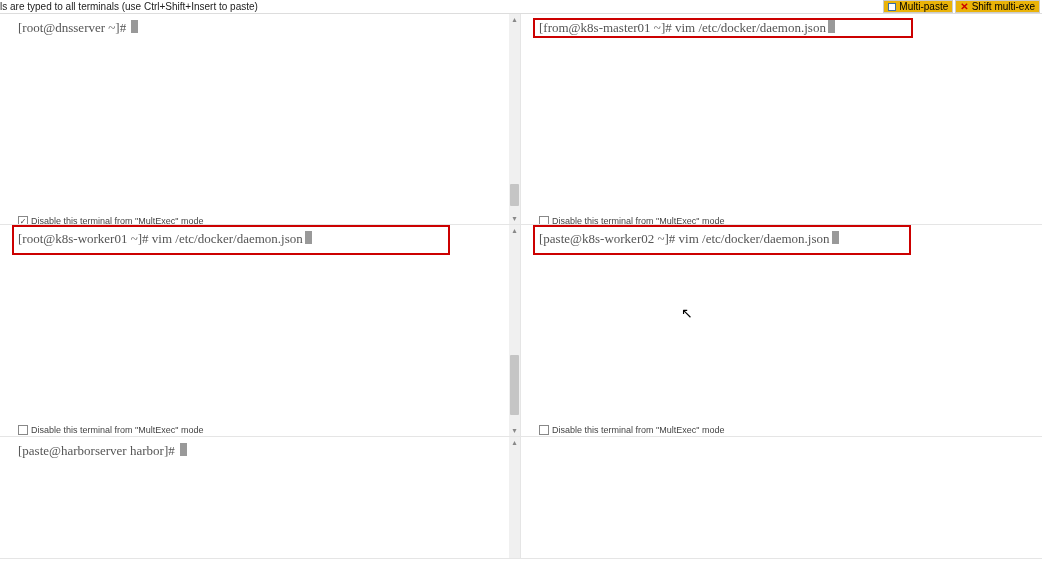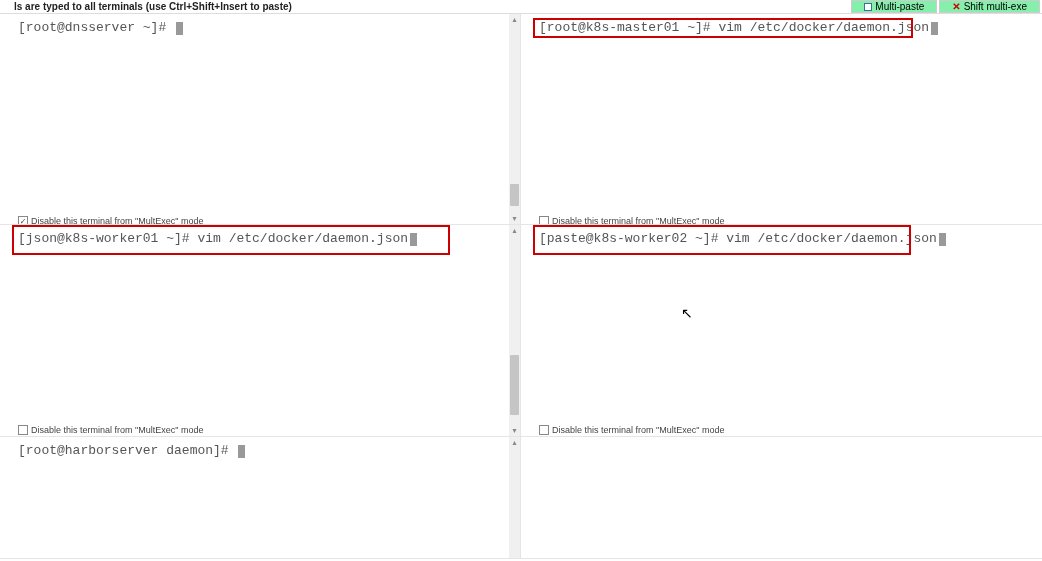--- a/index.html
+++ b/index.html
@@ -12,38 +12,38 @@
       overflow: hidden;
     }
     .top-bar {
       display: flex;
       align-items: center;
       height: 14px;
       background: #fff;
       border-bottom: 1px solid #ddd;
     }
     .top-bar-text {
-      font-weight: bold;
+      font-weight: normal;
       font-size: 10px;
       color: #222;
-      padding-left: 14px;
+      padding-left: 0;
       flex: 1;
     }
     .top-bar-buttons {
       display: flex;
       gap: 2px;
       padding-right: 2px;
     }
     .top-btn {
       display: flex;
       align-items: center;
       gap: 3px;
-      padding: 0 12px;
+      padding: 0 4px;
       border: 1px solid #ccc;
-      background: #86efac;
+      background: #eab308;
       font-size: 10px;
       height: 13px;
       cursor: pointer;
     }
     .top-btn .icon-sq {
       width: 8px;
       height: 8px;
       display: inline-block;
     }
     .icon-page {
@@ -64,26 +64,26 @@
     }
     .pane {
       position: relative;
       border-right: 1px solid #e5e5e5;
       border-bottom: 1px solid #e5e5e5;
       background: #fff;
       overflow: hidden;
     }
     .pane-right { border-right: none; }
     .terminal-line {
-      font-family: Liberation Mono, monospace;
+      font-family: Liberation Serif, serif;
       font-size: 13px;
       color: #555;
       padding: 6px 2px 0 18px;
       display: flex;
-      align-items: flex-end;
+      align-items: flex-start;
       white-space: pre;
     }
     .prompt-text { color: #555; }
     .cursor {
       display: inline-block;
       width: 7px;
       height: 13px;
       background: #999;
       margin-left: 2px;
     }
@@ -180,32 +180,32 @@
     <div class="scrollbar">
       <div class="scroll-arrow up">▴</div>
       <div class="scroll-thumb" style="top:170px;height:22px;"></div>
       <div class="scroll-arrow down">▾</div>
     </div>
   </div>
 
   <div class="pane pane-right">
     <div class="red-box" style="left:12px;top:4px;width:380px;height:20px;"></div>
     <div class="terminal-line">
-      <span class="prompt-text">[root@k8s-master01 ~]# </span><span class="prompt-text">vim /etc/docker/daemon.json</span> <span class="cursor"></span>
+      <span class="prompt-text">[from@k8s-master01 ~]# </span><span class="prompt-text">vim /etc/docker/daemon.json</span> <span class="cursor"></span>
     </div>
     <div class="disable-row cutoff">
       <span class="checkbox"></span>
       <span>Disable this terminal from "MultExec" mode</span>
     </div>
   </div>
 
   <div class="pane">
     <div class="red-box" style="left:12px;top:0px;width:438px;height:30px;"></div>
     <div class="terminal-line">
-      <span class="prompt-text">[json@k8s-worker01 ~]# </span><span class="prompt-text">vim /etc/docker/daemon.json</span> <span class="cursor"></span>
+      <span class="prompt-text">[root@k8s-worker01 ~]# </span><span class="prompt-text">vim /etc/docker/daemon.json</span> <span class="cursor"></span>
     </div>
     <div class="disable-row">
       <span class="checkbox"></span>
       <span>Disable this terminal from "MultExec" mode</span>
     </div>
     <div class="scrollbar">
       <div class="scroll-arrow up">▴</div>
       <div class="scroll-thumb" style="top:130px;height:60px;"></div>
       <div class="scroll-arrow down">▾</div>
     </div>
@@ -218,21 +218,21 @@
     </div>
     <div class="disable-row">
       <span class="checkbox"></span>
       <span>Disable this terminal from "MultExec" mode</span>
     </div>
     <span class="mouse-cursor" style="left:160px;top:80px;">↖</span>
   </div>
 
   <div class="pane">
     <div class="terminal-line">
-      <span class="prompt-text">[root@harborserver daemon]# </span><span class="prompt-text"></span><span class="cursor"></span>
+      <span class="prompt-text">[paste@harborserver harbor]# </span><span class="prompt-text"></span><span class="cursor"></span>
     </div>
     <div class="scrollbar">
       <div class="scroll-arrow up">▴</div>
     </div>
   </div>
 
   <div class="pane pane-right"></div>
 
 </div>
 

